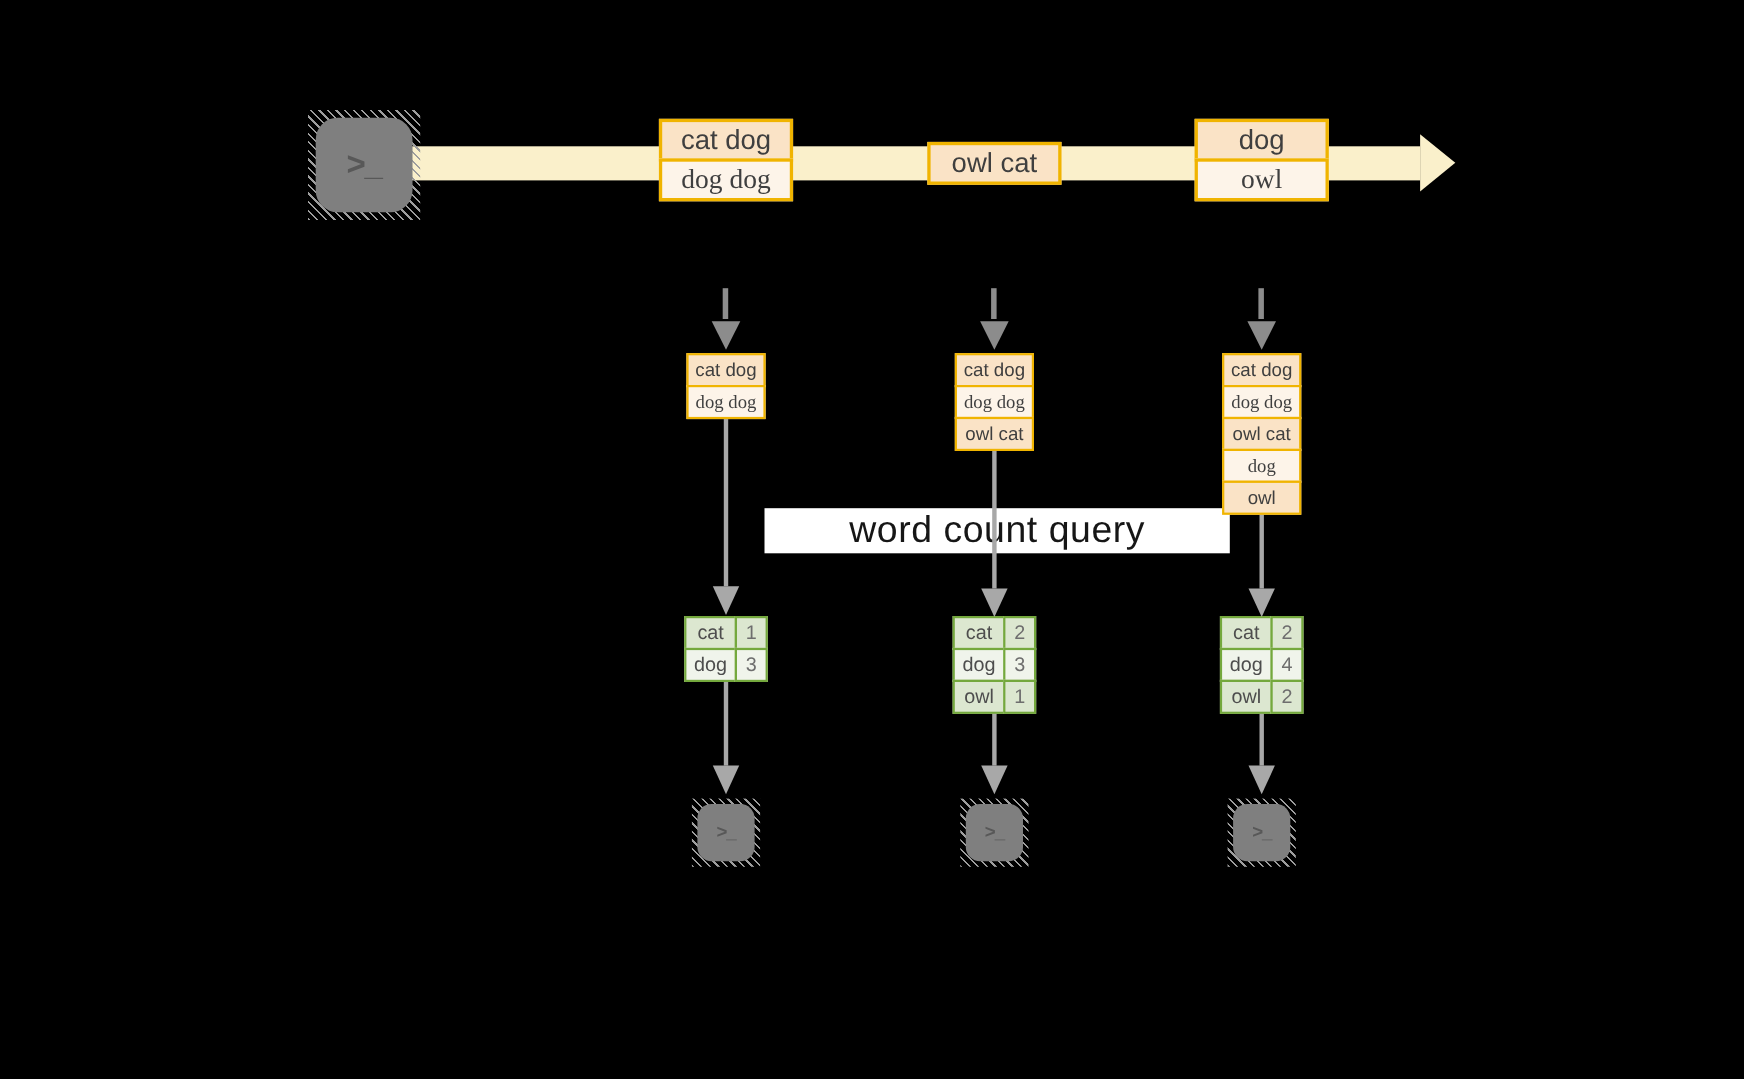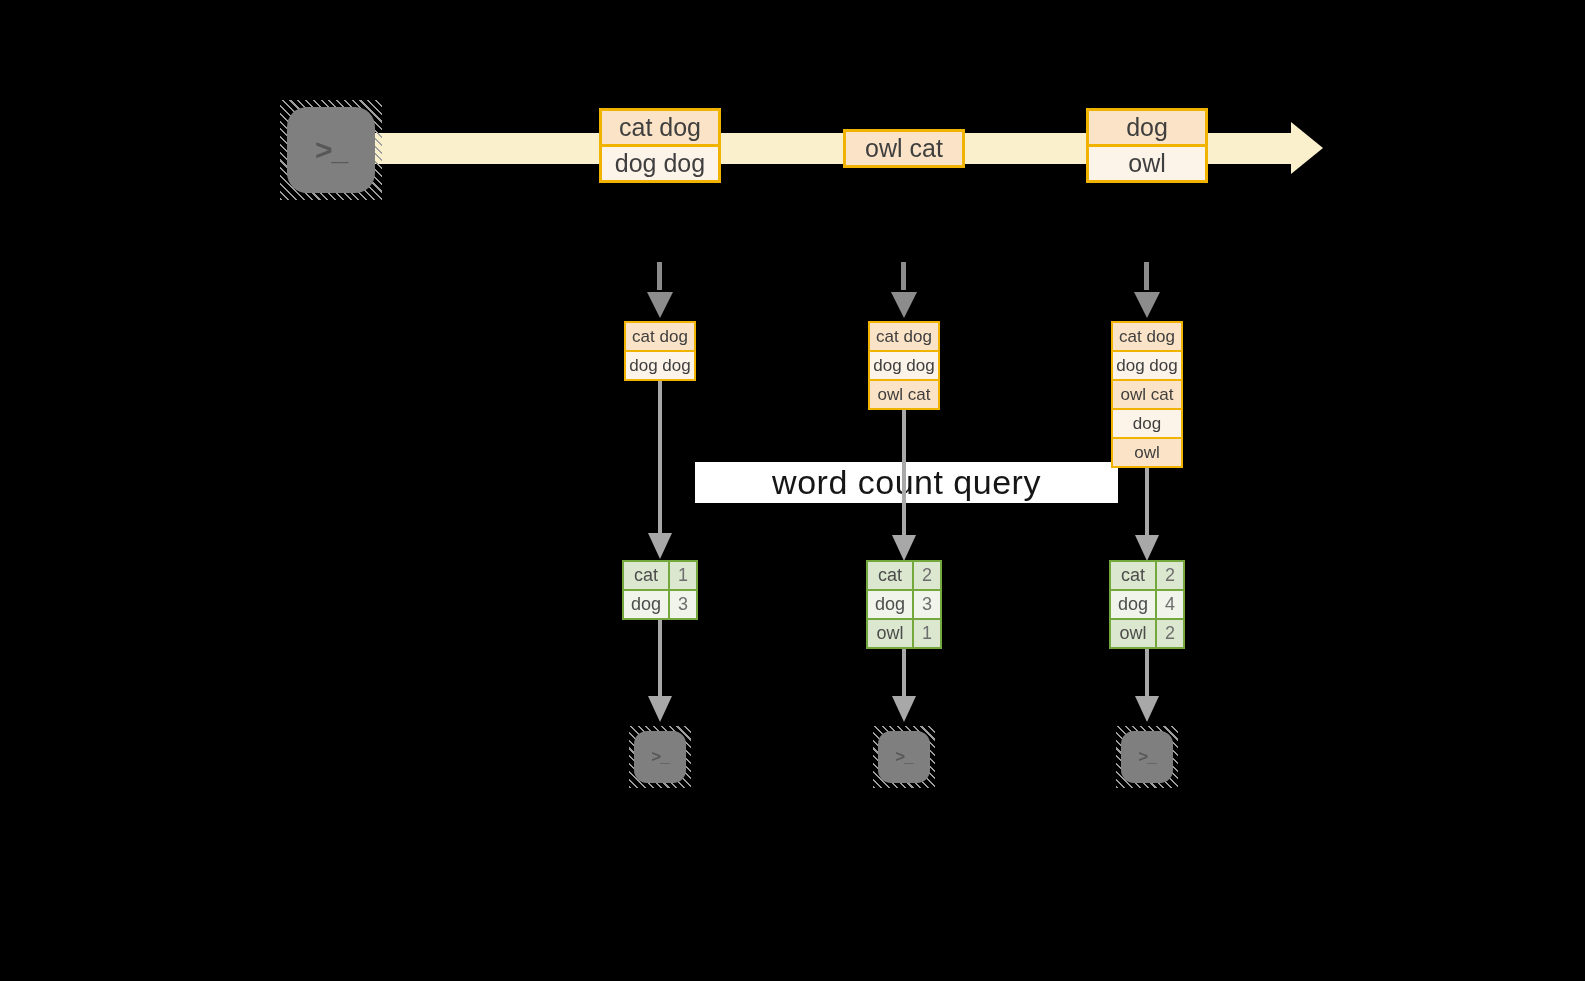--- a/index.html
+++ b/index.html
@@ -36,21 +36,21 @@
   .glyph{color:#585858;font-weight:bold;letter-spacing:-1px;}
   .term-src .glyph{font-size:30px;}
   .term-sink .glyph{font-size:17px;}
   
   .recbox{position:absolute;width:122px;z-index:3;}
   .recrow{box-sizing:border-box;height:39px;margin-top:-3px;border:3px solid var(--record-border);
     display:flex;align-items:center;justify-content:center;
     font-size:25px;color:var(--text-dark);}
   .recrow:first-child{margin-top:0;}
   .fill-dark{background:var(--record-fill-dark);}
-  .fill-light{background:var(--record-fill-light);}
+  .fill-light{background:var(--record-fill-light);font-family:Liberation Serif, serif;}
   
   .dash{position:absolute;top:262px;width:5px;height:28px;background:var(--arrow-gray);z-index:2;}
   .dash-head{position:absolute;top:292px;width:0;height:0;z-index:2;
     border-left:13px solid transparent;border-right:13px solid transparent;
     border-top:26px solid var(--arrow-gray);}
   
   .stack{position:absolute;top:321px;width:72px;z-index:10;}
   .srow{box-sizing:border-box;height:31px;margin-top:-2px;border:2px solid var(--record-border);
     display:flex;align-items:center;justify-content:center;
     font-size:17px;color:var(--text-dark);}

